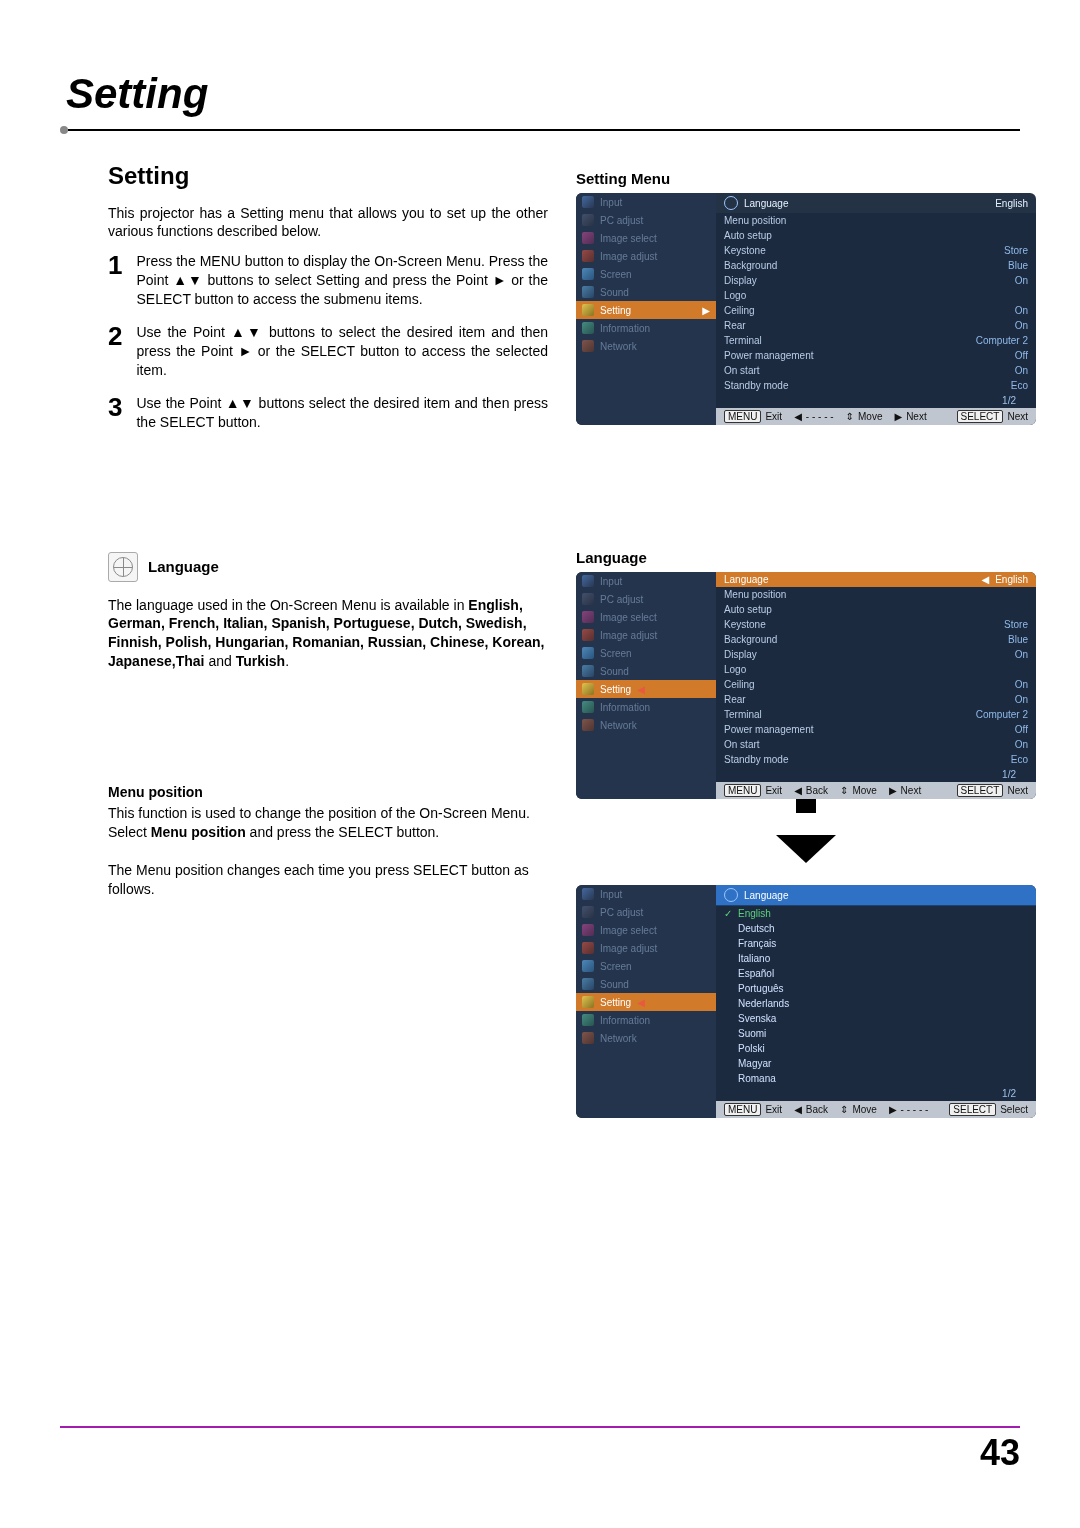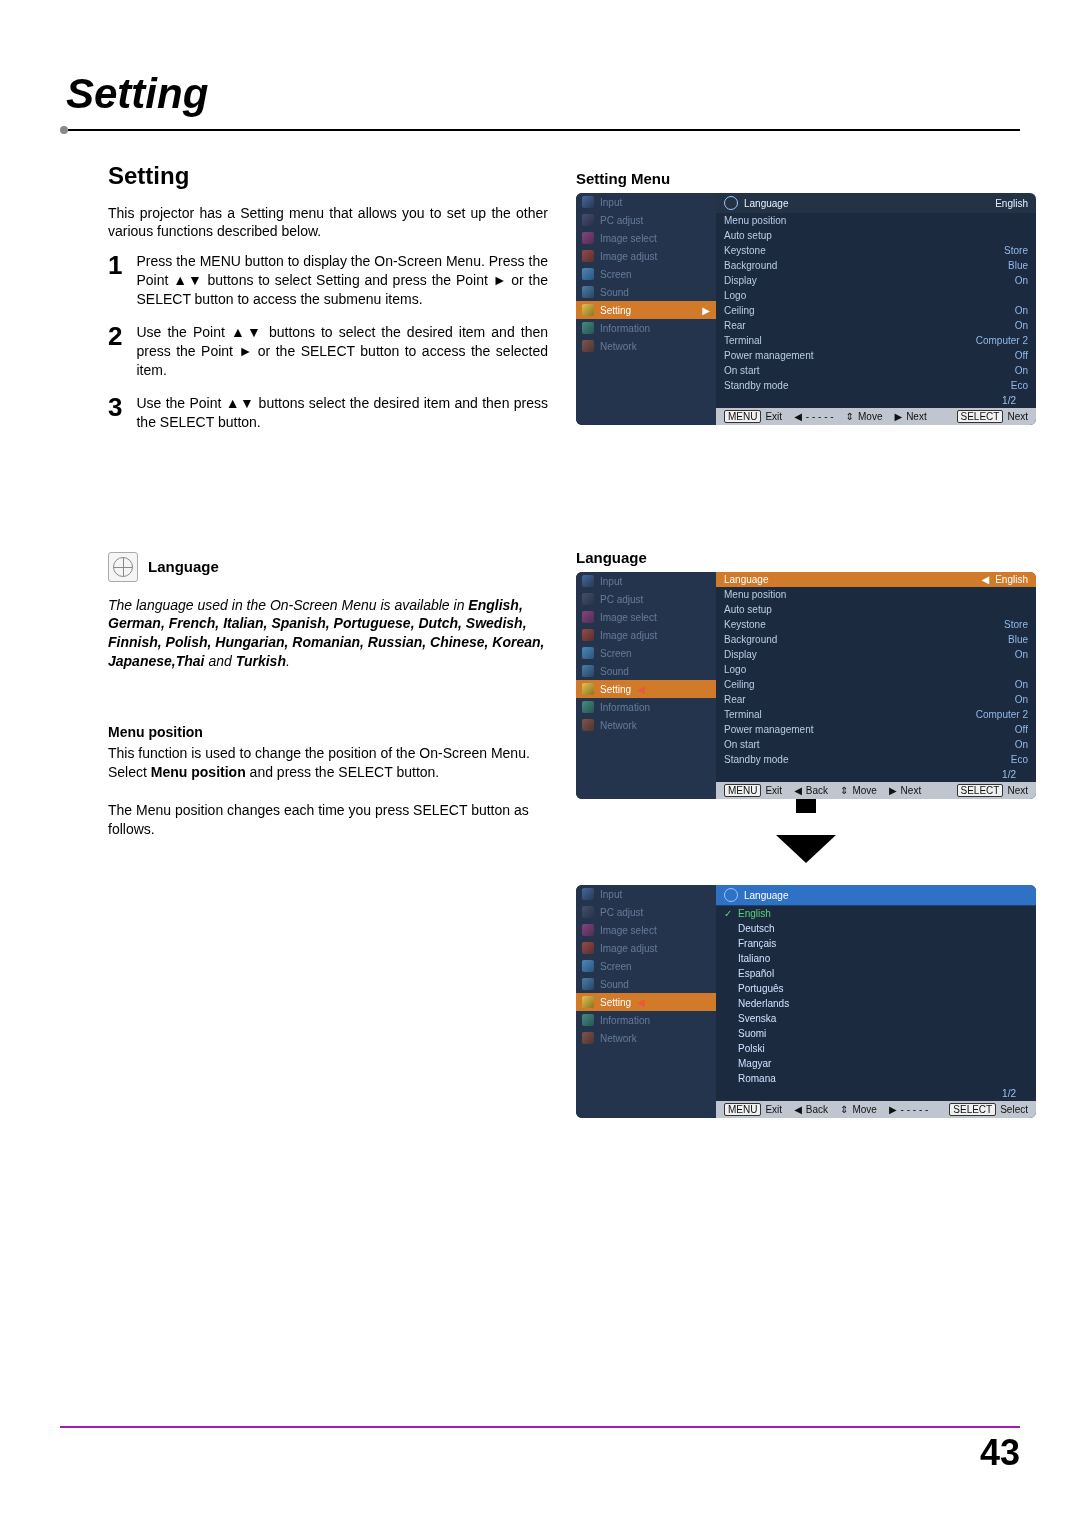--- a/index.html
+++ b/index.html
@@ -122,22 +122,21 @@
     top: 0; bottom: 0; left: 50%;
     border-left: 1px solid #8a8a8a;
   }
   .lang-heading {
     font-size: 15px;
     font-weight: bold;
   }
   .lang-para {
     font-size: 14px;
     line-height: 1.35;
-    margin-bottom: 52px;
-    font-style: italic;
+    margin-bottom: 112px;
   }
   .menu-pos {
     font-size: 14px;
     line-height: 1.35;
   }
   .menu-pos .mp-title {
     font-weight: bold;
     display: block;
     margin-bottom: 2px;
   }

